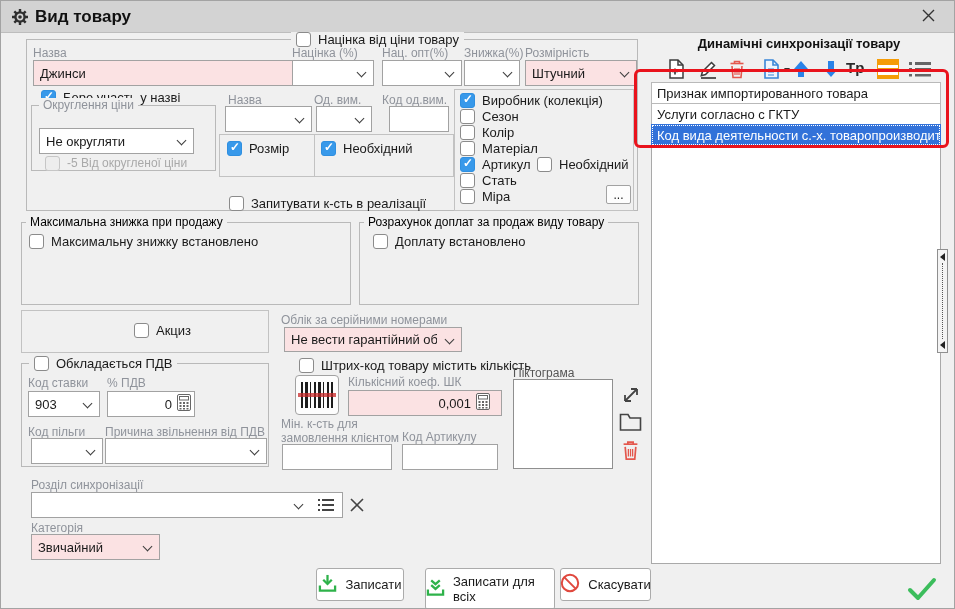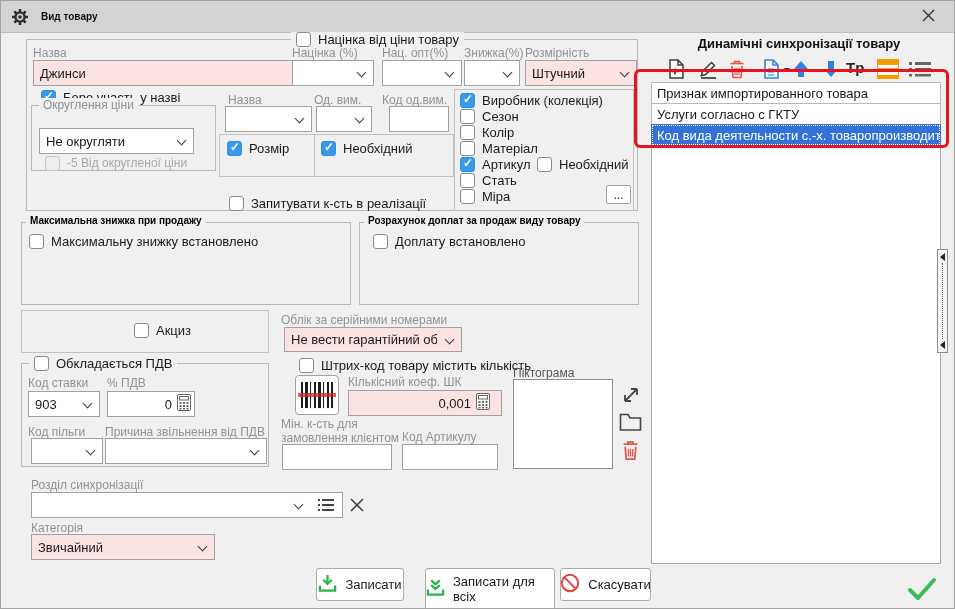--- a/index.html
+++ b/index.html
@@ -1,37 +1,37 @@
 <!DOCTYPE html>
 <html><head>
 <meta charset="utf-8">
 <style>
   *{box-sizing:border-box;margin:0;padding:0}
   html,body{background:#8a8a8a}
   body{font-family:"Liberation Sans",sans-serif;-webkit-font-smoothing:antialiased}
   .win{position:relative;width:955px;height:609px;background:#f0f0f0;border:1px solid #a3a3a3;overflow:hidden;font-size:13px;color:#1a1a1a}
   .titlebar{position:absolute;left:0;top:0;width:955px;height:32px;background:#d3d3d3;border-bottom:1px solid #bdbdbd;display:flex;align-items:center}
-  .title{font-weight:bold;font-size:10px;color:#111;margin-left:12px}
+  .title{font-weight:bold;font-size:17px;color:#111;margin-left:6px}
   .closebtn{position:absolute;right:14px;top:5px;width:28px;height:22px;display:flex;align-items:center;justify-content:center}
   .lbl{position:absolute;color:#8f939b;font-size:12px;white-space:nowrap}
   .lbl2{line-height:1.2;white-space:normal}
   .combo,.input{position:absolute;height:26px;background:#fff;border:1px solid #a2a2a2;display:flex;align-items:center;padding:0 6px;font-size:13px}
   .combo{padding-right:24px}
   .pink{background:#fbe2e3}
   .chev{position:absolute;right:8px;top:8px;width:7px;height:7px;border-right:1.6px solid #3c3c3c;border-bottom:1.6px solid #3c3c3c;transform:rotate(45deg)}
   .cb{position:absolute;display:flex;align-items:flex-start;gap:7px;white-space:nowrap;font-size:13px;color:#1a1a1a}
   .bx{width:15px;height:15px;border:1px solid #8b8b8b;border-radius:3px;background:#fff;flex:0 0 auto;position:relative}
   .bx.on{background:#3899ea;border-color:#2f8fe0}
   .bx.on::after{content:"✓";position:absolute;left:2px;top:-2px;color:#fff;font-size:12px;font-weight:bold}
   .bx.dis{background:#ededed;border-color:#c6c6c6}
   .dis-t{color:#a9a9a9}
   .grp{position:absolute;border:1px solid #b9b9b9}
   .leg{position:absolute;background:#f0f0f0;padding:0 4px;white-space:nowrap}
   .leg.gray{color:#8f939b;font-size:12px}
-  .leg.bold{font-weight:bold;font-size:10px;color:#000}
+  .leg.bold{font-weight:normal;font-size:12px;color:#000}
   .cb.legbg{background:#f0f0f0;padding:0 5px}
   .btn{position:absolute;background:#fff;border:1px solid #ababab;border-radius:3px;display:flex;align-items:center;justify-content:center;gap:8px;font-size:13px}
   .smallbtn{position:absolute;background:#fdfdfd;border:1px solid #a2a2a2;display:flex;align-items:center;justify-content:center;font-size:12px}
   .icon{position:absolute;display:flex;align-items:center;justify-content:center}
   .listbox{position:absolute;left:650px;top:81px;width:290px;height:482px;background:#fff;border:1px solid #a9a9a9}
   .row{height:22px;border:1px solid #b9b9b9;margin:-1px -1px 0 -1px;display:flex;align-items:center;padding:0 5px;font-size:13px;background:#fff;white-space:nowrap;overflow:hidden}
   .row.sel{background:#3272d9;border-color:#3272d9;color:#fff;outline:1px dotted #fff;outline-offset:-2px}
   .redrect{position:absolute;left:633px;top:68px;width:315px;height:79px;border:3px solid #e9131c;border-radius:6px;z-index:30;pointer-events:none}
   .rp-title{position:absolute;left:648px;top:35px;width:300px;text-align:center;font-weight:bold;font-size:13px;color:#111}
   .tp{position:absolute;font-weight:bold;font-size:15px;color:#2b2b2b}
@@ -316,21 +316,21 @@
         </svg>
     </span>
   </div>
   <span class="icon" style="left:349px;top:497px">
     <svg width="14" height="14" viewBox="0 0 14 14" stroke="#444" stroke-width="1.6">
         <path d="M1 1 L13 13 M13 1 L1 13"></path>
       </svg>
   </span>
 
   <div class="lbl" style="left:30px;top:520px">Категорія</div>
-  <div class="combo pink" style="left:30px;top:533px;width:184px">
+  <div class="combo pink" style="left:30px;top:533px;width:129px">
     <span class="val">Звичайний</span>
     <span class="chev"></span>
   </div>
 
   <div class="btn" style="left:315px;top:567px;width:88px;height:33px">
     <span><svg width="19" height="19" viewBox="0 0 20 20" fill="none" stroke="#2eb24a" stroke-width="2.4">
           <path d="M10 1 v8.5"></path>
           <path d="M5.5 6 L10 10.5 L14.5 6"></path>
           <path d="M2 12 v5.5 h16 V12"></path>
         </svg></span>

